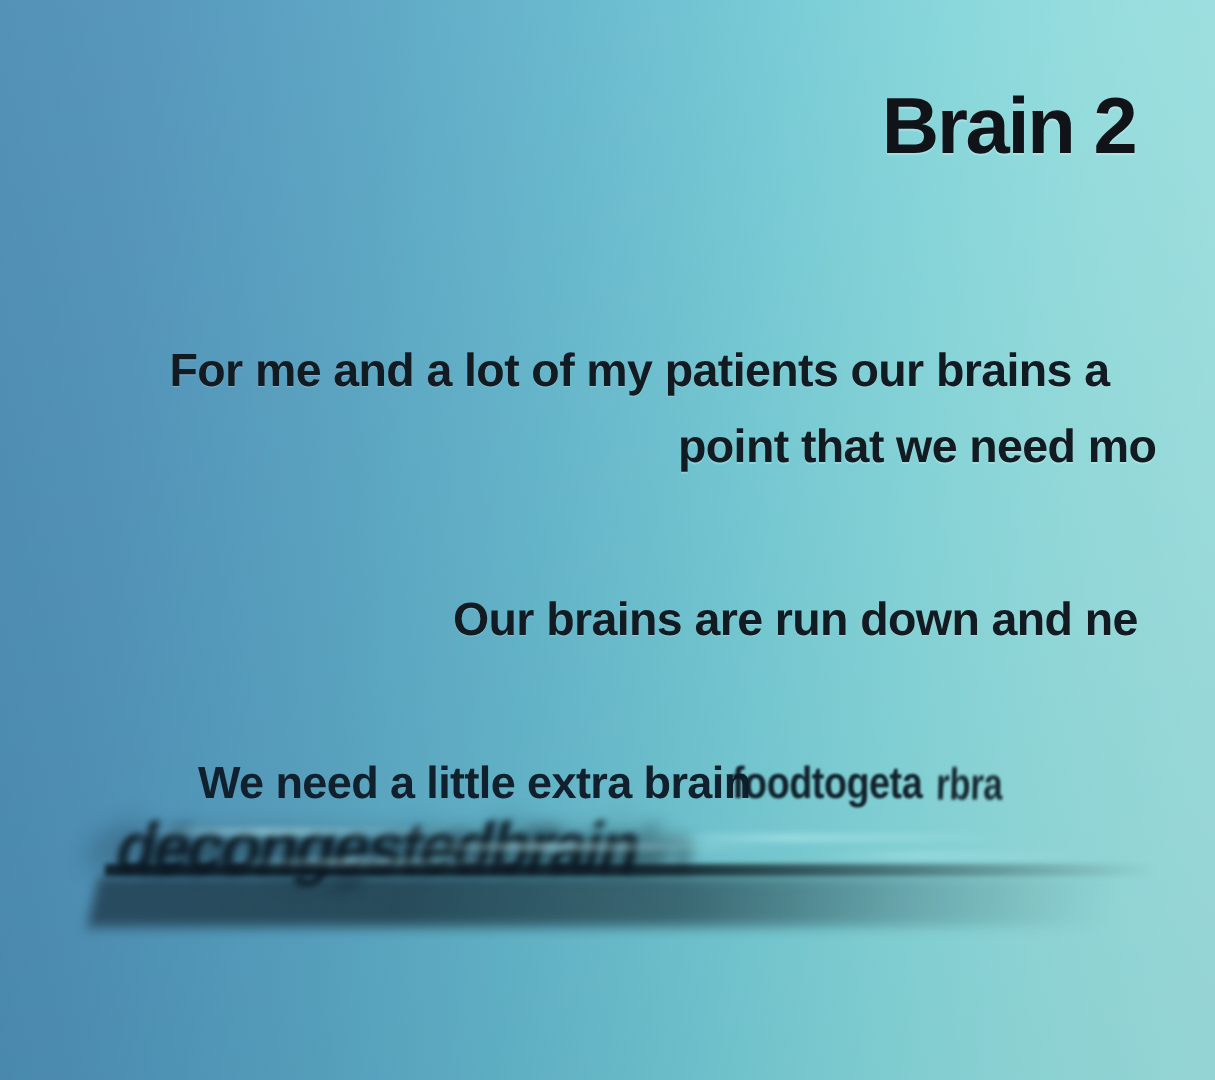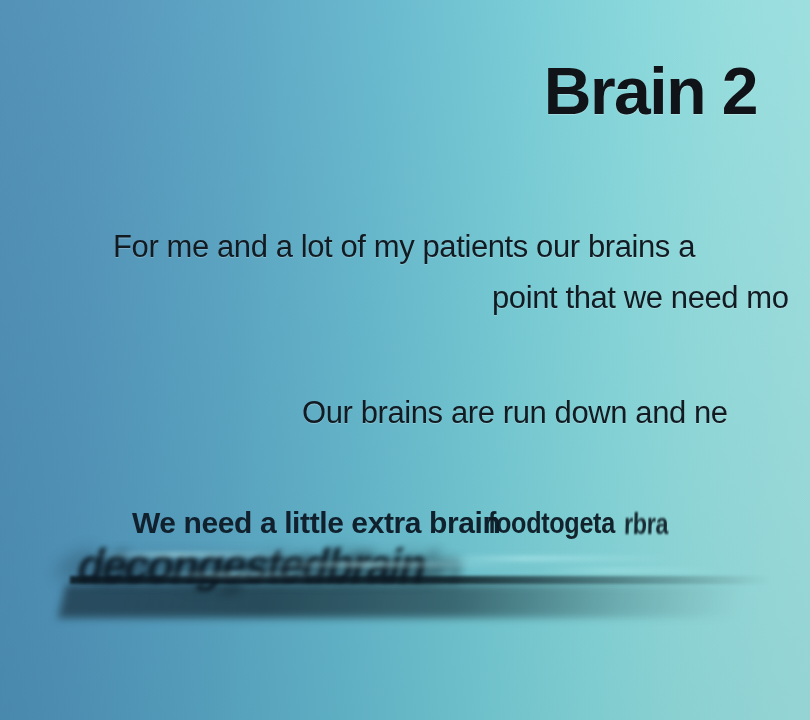--- a/index.html
+++ b/index.html
@@ -28,21 +28,21 @@
         #9ddfdf 100%);
   }
 
   
   #title {
     position: absolute;
     left: 0;
     top: 58px;
     width: 757px;
     text-align: right;
-    font-size: 66px;
+    font-size: 53px;
     font-weight: 700;
     letter-spacing: -1.5px;
     color: #101418;
     line-height: 1;
     text-shadow: 0 1px 1px rgba(255,255,255,0.28);
     white-space: nowrap;
   }
 
   
   #body-block {
@@ -50,31 +50,31 @@
     left: 0;
     top: 206px;
     width: 810px;
     height: 290px;
     overflow: hidden;
   }
 
   .body-line {
     position: absolute;
     font-size: 31px;
-    font-weight: 400;
+    font-weight: 700;
     letter-spacing: -0.4px;
     color: #121a22;
     white-space: nowrap;
     line-height: 1.24;
     text-shadow: 0 1px 0 rgba(255,255,255,0.22);
   }
 
   
   #line-1 { left: 113px; top: 22px; }
-  #line-2 { left: 452px; top: 73px; margin-left: 40px; }
+  #line-2 { left: 452px; top: 73px; }
 
   
   #line-3 { left: 302px; top: 188px; }
 
   
   #transition-zone {
     position: absolute;
     left: 0;
     top: 488px;
     width: 810px;

